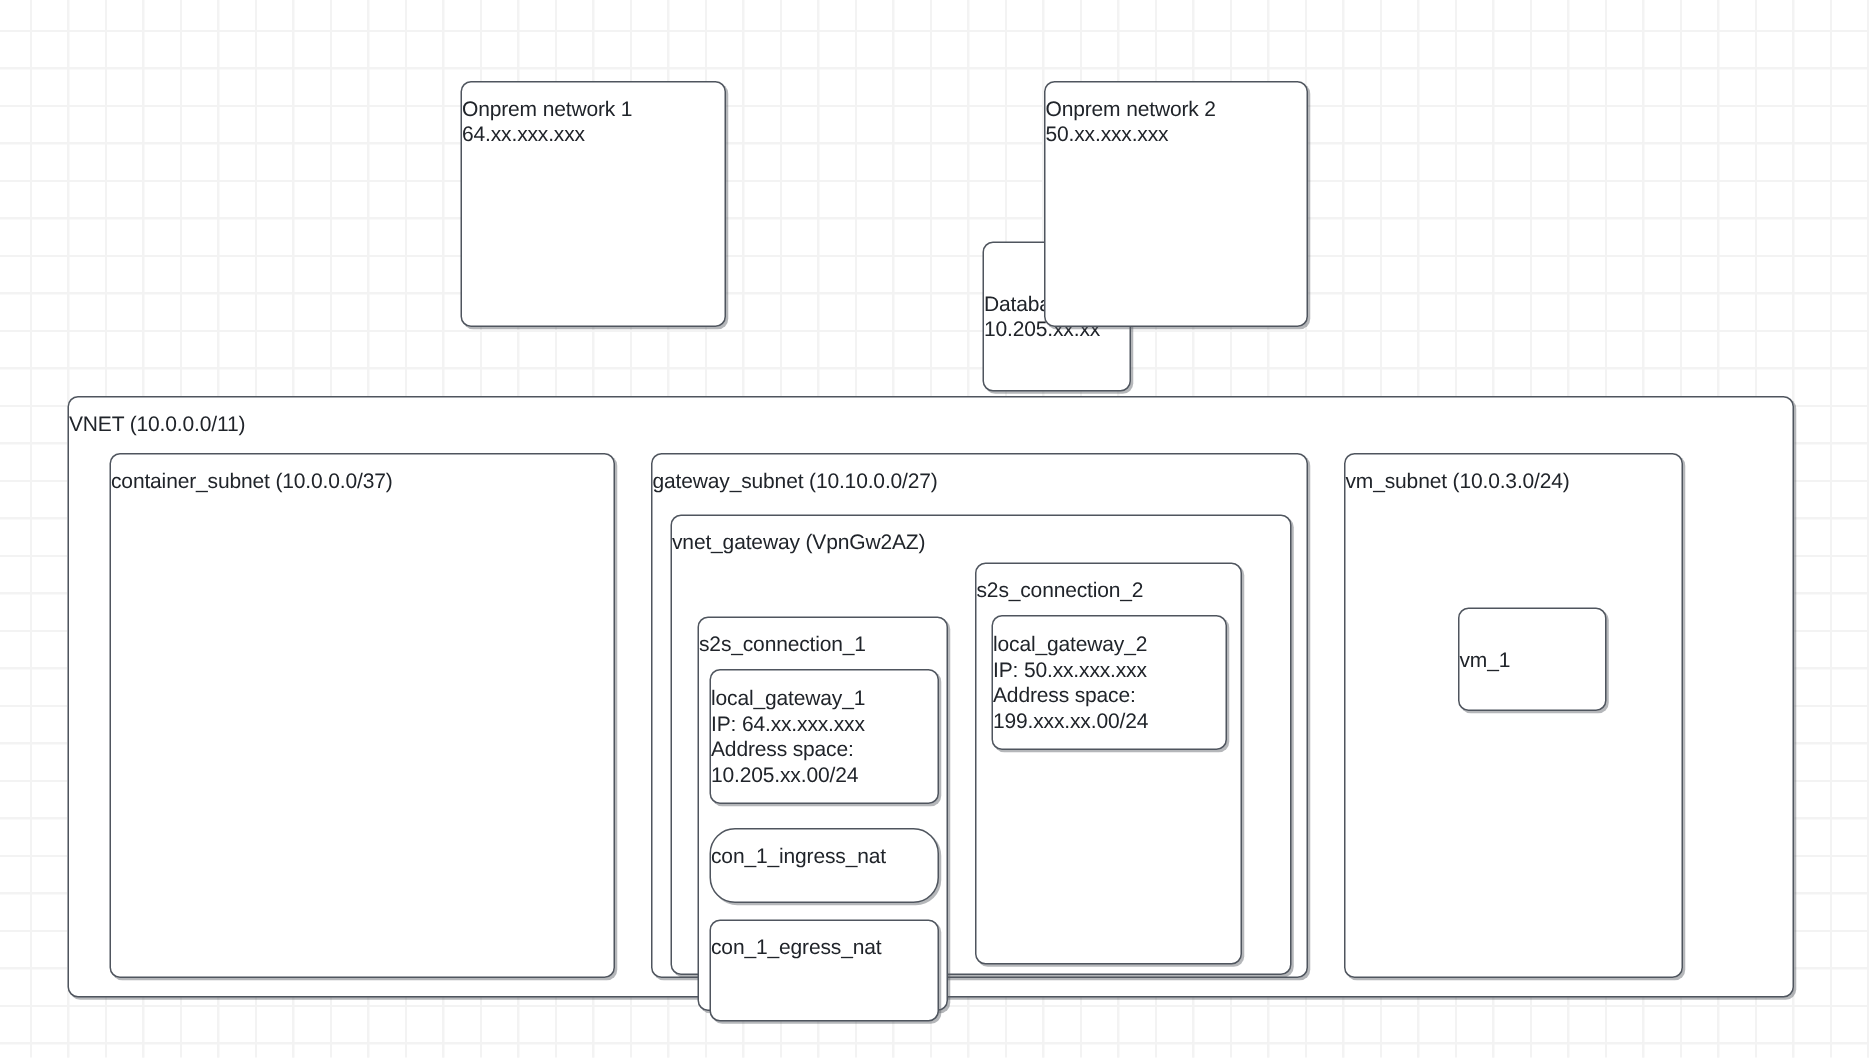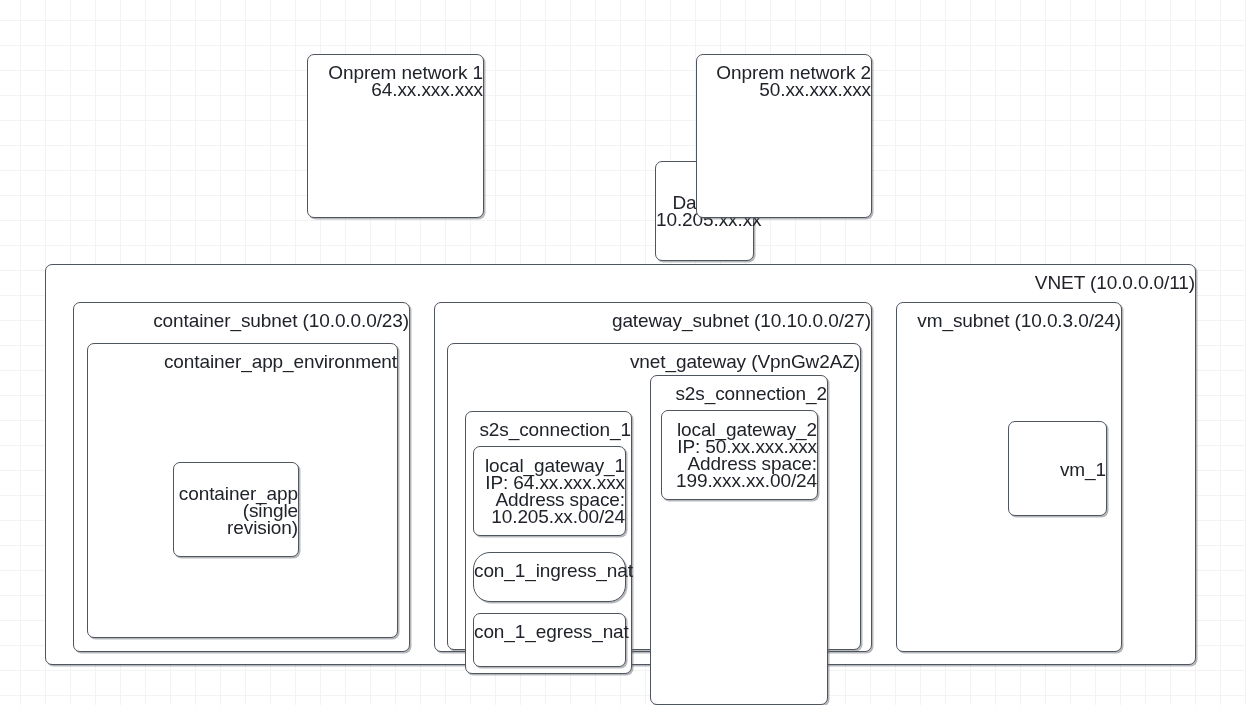--- a/index.html
+++ b/index.html
@@ -39,23 +39,23 @@
     box-sizing: border-box;
     background: #ffffff;
     border: 1.4px solid #4f555e;
     border-radius: 7px;
     box-shadow: 1.5px 1.5px 0 rgba(90,95,102,0.45);
   }
   .lbl {
     position: absolute;
     left: 0;
     right: 0;
-    text-align: right;
+    text-align: left;
     color: #20242a;
-    font-size: 19px;
+    font-size: 14px;
     line-height: 17px;
     white-space: pre-line;
     letter-spacing: -0.1px;
   }
   .lbl.top { top: 9px; }
   .lbl.mid {
     top: 50%;
     transform: translateY(-50%);
   }
 
@@ -69,26 +69,26 @@
 
   #container-subnet   { left: 27px;  top: 37px;  width: 337px; height: 350px; }
   #container-app-env  { left: 13px;  top: 40px;  width: 311px; height: 295px; }
   #container-app      { left: 85px;  top: 118px; width: 126px; height: 95px; }
 
   #gateway-subnet     { left: 388px; top: 37px;  width: 438px; height: 350px; }
   #vnet-gateway       { left: 12px;  top: 40px;  width: 414px; height: 307px; }
   #s2s-connection-1   { left: 17px;  top: 31px;  width: 167px; height: 263px; margin-top: 36px; }
   #local-gateway-1    { left: 7px;   top: 34px;  width: 153px; height: 90px; }
   #ingress-nat        { left: 7px;   top: 140px; width: 153px; height: 50px; border-radius: 17px; }
-  #egress-nat         { left: 7px;   top: 201px; width: 153px; height: 54px; }
-  #s2s-connection-2   { left: 202px; top: 31px;  width: 178px; height: 330px; }
+  #egress-nat         { left: 7px;   top: 201px; width: 153px; height: 68px; }
+  #s2s-connection-2   { left: 202px; top: 31px;  width: 178px; height: 268px; }
   #local-gateway-2    { left: 10px;  top: 34px;  width: 157px; height: 90px; padding-left: 20px; }
 
   #vm-subnet          { left: 850px; top: 37px;  width: 226px; height: 350px; }
-  #vm-1               { left: 75px;  top: 118px; width: 99px;  height: 95px; margin-left: 36px; }
+  #vm-1               { left: 75px;  top: 102px; width: 99px;  height: 69px; }
 </style>
 </head>
 <body>
 
 <div id="canvas">
 
   <div class="box" id="onprem-network-1">
     <div class="lbl top">Onprem network 1
 64.xx.xxx.xxx</div>
     <div class="box" id="db-box">
@@ -100,28 +100,21 @@
   <div class="box" id="onprem-network-2">
     <div class="lbl top">Onprem network 2
 50.xx.xxx.xxx</div>
 
   </div>
 
   <div class="box" id="vnet">
     <div class="lbl top">VNET (10.0.0.0/11)</div>
 
     <div class="box" id="container-subnet">
-      <div class="lbl top">container_subnet (10.0.0.0/23)</div>
-      <div class="box" id="container-app-env">
-        <div class="lbl top">container_app_environment</div>
-        <div class="box" id="container-app">
-          <div class="lbl mid">container_app
-(single revision)</div>
-        </div>
-      </div>
+      <div class="lbl top">container_subnet (10.0.0.0/37)</div>
     </div>
 
     <div class="box" id="gateway-subnet">
       <div class="lbl top">gateway_subnet (10.10.0.0/27)</div>
       <div class="box" id="vnet-gateway">
         <div class="lbl top">vnet_gateway (VpnGw2AZ)</div>
 
         <div class="box" id="s2s-connection-1">
           <div class="lbl top">s2s_connection_1</div>
           <div class="box" id="local-gateway-1">

